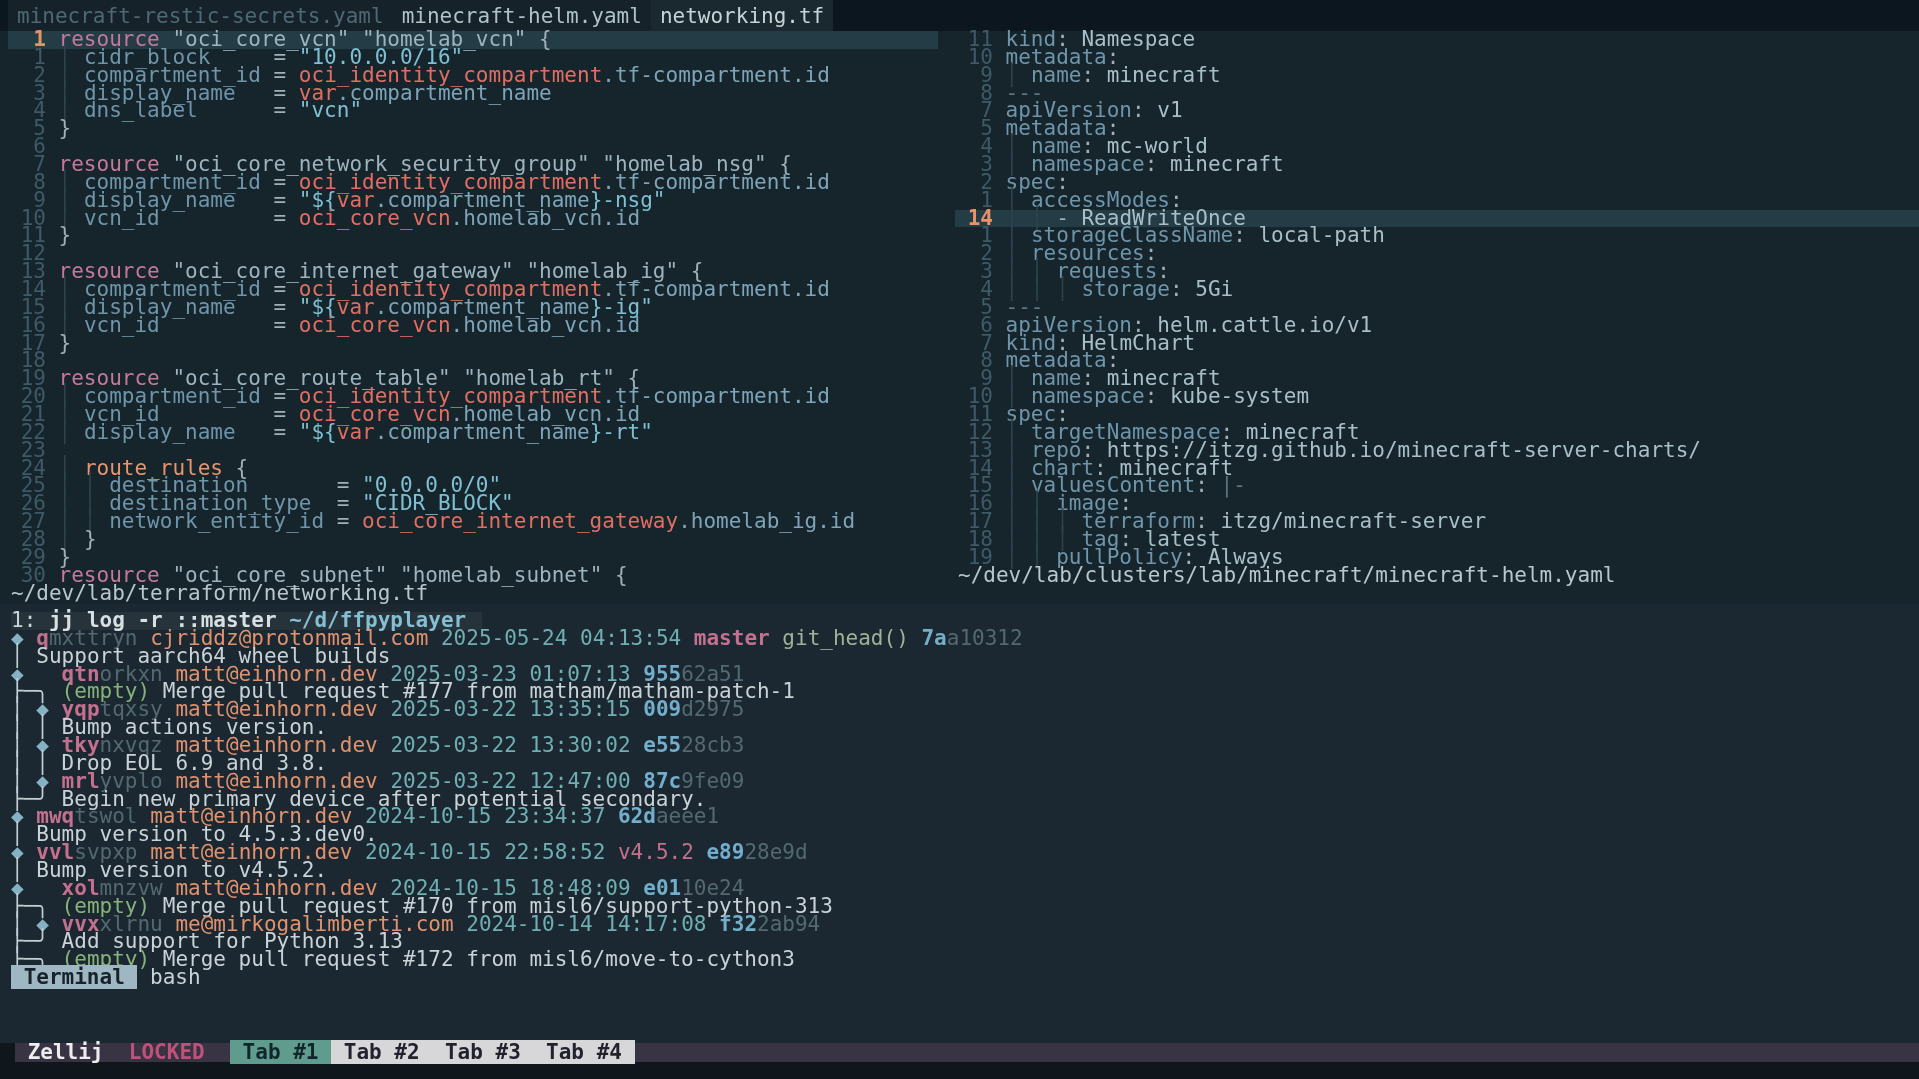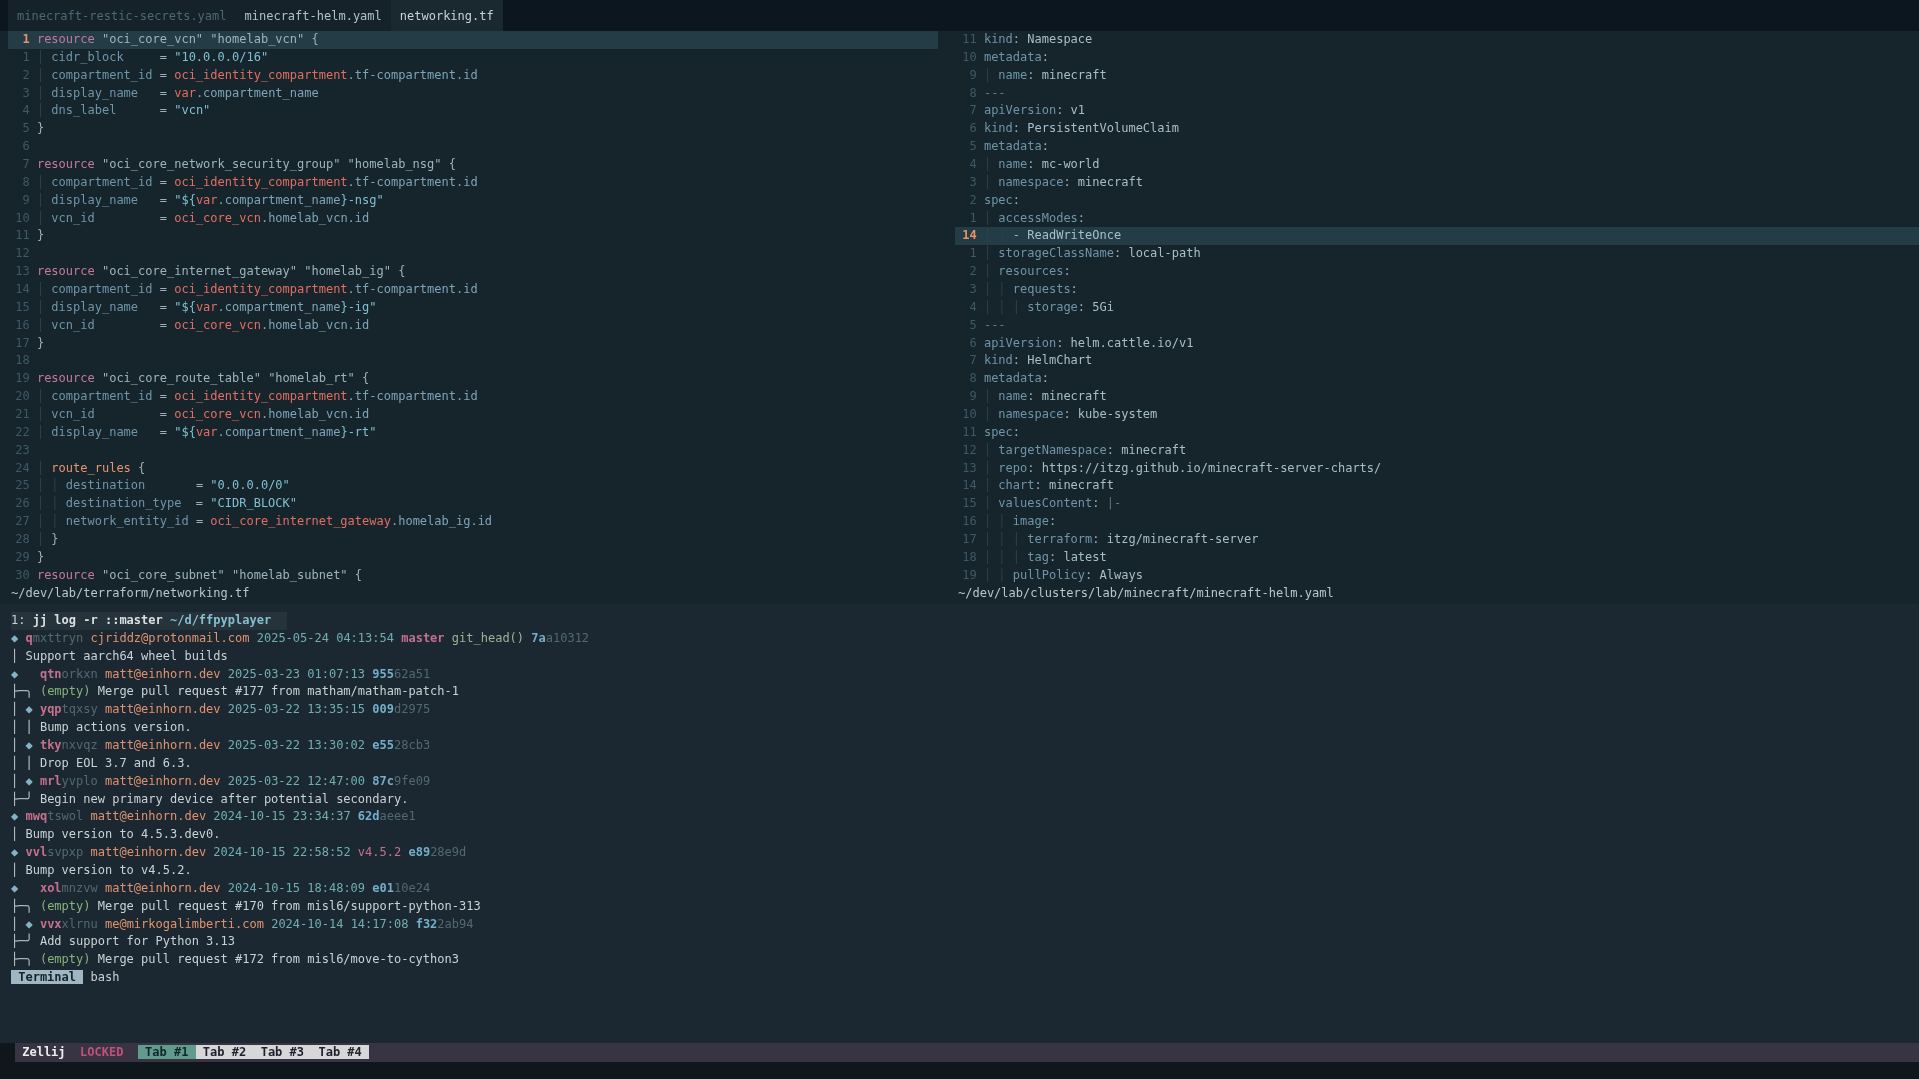--- a/index.html
+++ b/index.html
@@ -1,18 +1,18 @@
 <!DOCTYPE html>
 <html><head>
 <meta charset="utf-8">
 <style>
   *{margin:0;padding:0;box-sizing:border-box}
   html,body{background:#0B151D}
   .screen{position:relative;width:1919px;height:1079px;overflow:hidden;
-    font-family:"DejaVu Sans Mono",monospace;font-size:12px;background:#a3a3a3}
+    font-family:"DejaVu Sans Mono",monospace;font-size:21px;background:#a3a3a3}
   
   .bufferline{height:31px;background:#0C161E;display:flex;align-items:stretch}
   .bl-group{display:flex;background:#15222A;margin-left:8px}
   .bl-tab{display:flex;align-items:center;padding:0 9px;white-space:pre;color:#AEC3C9}
   .bl-tab.inactive{color:#4E6874}
   .bl-tab.focused{color:#C6D3D7;background:#1A2830}
   
   .splits{display:flex;height:573px;background:#16242C}
   .pane{padding-left:8px}
   .pane.left{width:938px}
@@ -98,21 +98,20 @@
         </div>
       <div class="statusline">~/dev/lab/terraform/networking.tf</div>
     </div>
     <div class="pane right">
       <div id="right-lines">
           <div class="crow"><span class="ln"> 11 </span><span class="s-prop">kind</span><span class="s-punc">: </span><span class="s-val">Namespace</span></div>
           <div class="crow"><span class="ln"> 10 </span><span class="s-prop">metadata</span><span class="s-punc">:</span></div>
           <div class="crow"><span class="ln">  9 </span><span class="s-g">│ </span><span class="s-prop">name</span><span class="s-punc">: </span><span class="s-val">minecraft</span></div>
           <div class="crow"><span class="ln">  8 </span><span class="s-doc">---</span></div>
           <div class="crow"><span class="ln">  7 </span><span class="s-prop">apiVersion</span><span class="s-punc">: </span><span class="s-val">v1</span></div>
-          <div class="crow"><span class="ln">  6 </span><span class="s-prop">kind</span><span class="s-punc">: </span><span class="s-val">PersistentVolumeClaim</span></div>
           <div class="crow"><span class="ln">  5 </span><span class="s-prop">metadata</span><span class="s-punc">:</span></div>
           <div class="crow"><span class="ln">  4 </span><span class="s-g">│ </span><span class="s-prop">name</span><span class="s-punc">: </span><span class="s-val">mc-world</span></div>
           <div class="crow"><span class="ln">  3 </span><span class="s-g">│ </span><span class="s-prop">namespace</span><span class="s-punc">: </span><span class="s-val">minecraft</span></div>
           <div class="crow"><span class="ln">  2 </span><span class="s-prop">spec</span><span class="s-punc">:</span></div>
           <div class="crow"><span class="ln">  1 </span><span class="s-g">│ </span><span class="s-prop">accessModes</span><span class="s-punc">:</span></div>
           <div class="crow cur"><span class="ln act"> 14 </span><span class="s-g">│ │ </span><span class="s-punc">- </span><span class="s-val">ReadWriteOnce</span></div>
           <div class="crow"><span class="ln">  1 </span><span class="s-g">│ </span><span class="s-prop">storageClassName</span><span class="s-punc">: </span><span class="s-val">local-path</span></div>
           <div class="crow"><span class="ln">  2 </span><span class="s-g">│ </span><span class="s-prop">resources</span><span class="s-punc">:</span></div>
           <div class="crow"><span class="ln">  3 </span><span class="s-g">│ │ </span><span class="s-prop">requests</span><span class="s-punc">:</span></div>
           <div class="crow"><span class="ln">  4 </span><span class="s-g">│ │ │ </span><span class="s-prop">storage</span><span class="s-punc">: </span><span class="s-val">5Gi</span></div>
@@ -139,21 +138,21 @@
   <div class="term">
     <div class="trow"><span class="prompt-strip"><span class="p-idx">1:</span> <span class="p-cmd">jj log -r ::master</span> <span class="p-cwd">~/d/ffpyplayer</span></span></div>
     <div id="log-lines">
         <div class="trow"><span class="s-nd">◆</span><span class="s-pl"> </span><span class="s-cp">q</span><span class="s-dm">mxttryn</span><span class="s-pl"> </span><span class="s-em">cjriddz@protonmail.com</span><span class="s-pl"> </span><span class="s-dt">2025-05-24 04:13:54</span><span class="s-pl"> </span><span class="s-br">master</span><span class="s-pl"> </span><span class="s-hd">git_head()</span><span class="s-pl"> </span><span class="s-hp">7a</span><span class="s-dm">a10312</span></div>
         <div class="trow"><span class="s-gr">│</span><span class="s-pl"> </span><span class="s-ds">Support aarch64 wheel builds</span></div>
         <div class="trow"><span class="s-nd">◆</span><span class="s-pl">   </span><span class="s-cp">qtn</span><span class="s-dm">orkxn</span><span class="s-pl"> </span><span class="s-em">matt@einhorn.dev</span><span class="s-pl"> </span><span class="s-dt">2025-03-23 01:07:13</span><span class="s-pl"> </span><span class="s-hp">955</span><span class="s-dm">62a51</span></div>
         <div class="trow"><span class="s-gr">├─╮</span><span class="s-pl"> </span><span class="s-ey">(empty)</span><span class="s-ds"> Merge pull request #177 from matham/matham-patch-1</span></div>
         <div class="trow"><span class="s-gr">│ </span><span class="s-nd">◆</span><span class="s-pl"> </span><span class="s-cp">yqp</span><span class="s-dm">tqxsy</span><span class="s-pl"> </span><span class="s-em">matt@einhorn.dev</span><span class="s-pl"> </span><span class="s-dt">2025-03-22 13:35:15</span><span class="s-pl"> </span><span class="s-hp">009</span><span class="s-dm">d2975</span></div>
         <div class="trow"><span class="s-gr">│ │</span><span class="s-pl"> </span><span class="s-ds">Bump actions version.</span></div>
         <div class="trow"><span class="s-gr">│ </span><span class="s-nd">◆</span><span class="s-pl"> </span><span class="s-cp">tky</span><span class="s-dm">nxvqz</span><span class="s-pl"> </span><span class="s-em">matt@einhorn.dev</span><span class="s-pl"> </span><span class="s-dt">2025-03-22 13:30:02</span><span class="s-pl"> </span><span class="s-hp">e55</span><span class="s-dm">28cb3</span></div>
-        <div class="trow"><span class="s-gr">│ │</span><span class="s-pl"> </span><span class="s-ds">Drop EOL 3.7 and 6.3.</span></div>
+        <div class="trow"><span class="s-gr">│ │</span><span class="s-pl"> </span><span class="s-ds">Drop EOL 6.9 and 3.8.</span></div>
         <div class="trow"><span class="s-gr">│ </span><span class="s-nd">◆</span><span class="s-pl"> </span><span class="s-cp">mrl</span><span class="s-dm">yvplo</span><span class="s-pl"> </span><span class="s-em">matt@einhorn.dev</span><span class="s-pl"> </span><span class="s-dt">2025-03-22 12:47:00</span><span class="s-pl"> </span><span class="s-hp">87c</span><span class="s-dm">9fe09</span></div>
         <div class="trow"><span class="s-gr">├─╯</span><span class="s-pl"> </span><span class="s-ds">Begin new primary device after potential secondary.</span></div>
         <div class="trow"><span class="s-nd">◆</span><span class="s-pl"> </span><span class="s-cp">mwq</span><span class="s-dm">tswol</span><span class="s-pl"> </span><span class="s-em">matt@einhorn.dev</span><span class="s-pl"> </span><span class="s-dt">2024-10-15 23:34:37</span><span class="s-pl"> </span><span class="s-hp">62d</span><span class="s-dm">aeee1</span></div>
         <div class="trow"><span class="s-gr">│</span><span class="s-pl"> </span><span class="s-ds">Bump version to 4.5.3.dev0.</span></div>
         <div class="trow"><span class="s-nd">◆</span><span class="s-pl"> </span><span class="s-cp">vvl</span><span class="s-dm">svpxp</span><span class="s-pl"> </span><span class="s-em">matt@einhorn.dev</span><span class="s-pl"> </span><span class="s-dt">2024-10-15 22:58:52</span><span class="s-pl"> </span><span class="s-tg">v4.5.2</span><span class="s-pl"> </span><span class="s-hp">e89</span><span class="s-dm">28e9d</span></div>
         <div class="trow"><span class="s-gr">│</span><span class="s-pl"> </span><span class="s-ds">Bump version to v4.5.2.</span></div>
         <div class="trow"><span class="s-nd">◆</span><span class="s-pl">   </span><span class="s-cp">xol</span><span class="s-dm">mnzvw</span><span class="s-pl"> </span><span class="s-em">matt@einhorn.dev</span><span class="s-pl"> </span><span class="s-dt">2024-10-15 18:48:09</span><span class="s-pl"> </span><span class="s-hp">e01</span><span class="s-dm">10e24</span></div>
         <div class="trow"><span class="s-gr">├─╮</span><span class="s-pl"> </span><span class="s-ey">(empty)</span><span class="s-ds"> Merge pull request #170 from misl6/support-python-313</span></div>
         <div class="trow"><span class="s-gr">│ </span><span class="s-nd">◆</span><span class="s-pl"> </span><span class="s-cp">vvx</span><span class="s-dm">xlrnu</span><span class="s-pl"> </span><span class="s-em">me@mirkogalimberti.com</span><span class="s-pl"> </span><span class="s-dt">2024-10-14 14:17:08</span><span class="s-pl"> </span><span class="s-hp">f32</span><span class="s-dm">2ab94</span></div>
         <div class="trow"><span class="s-gr">├─╯</span><span class="s-pl"> </span><span class="s-ds">Add support for Python 3.13</span></div>

